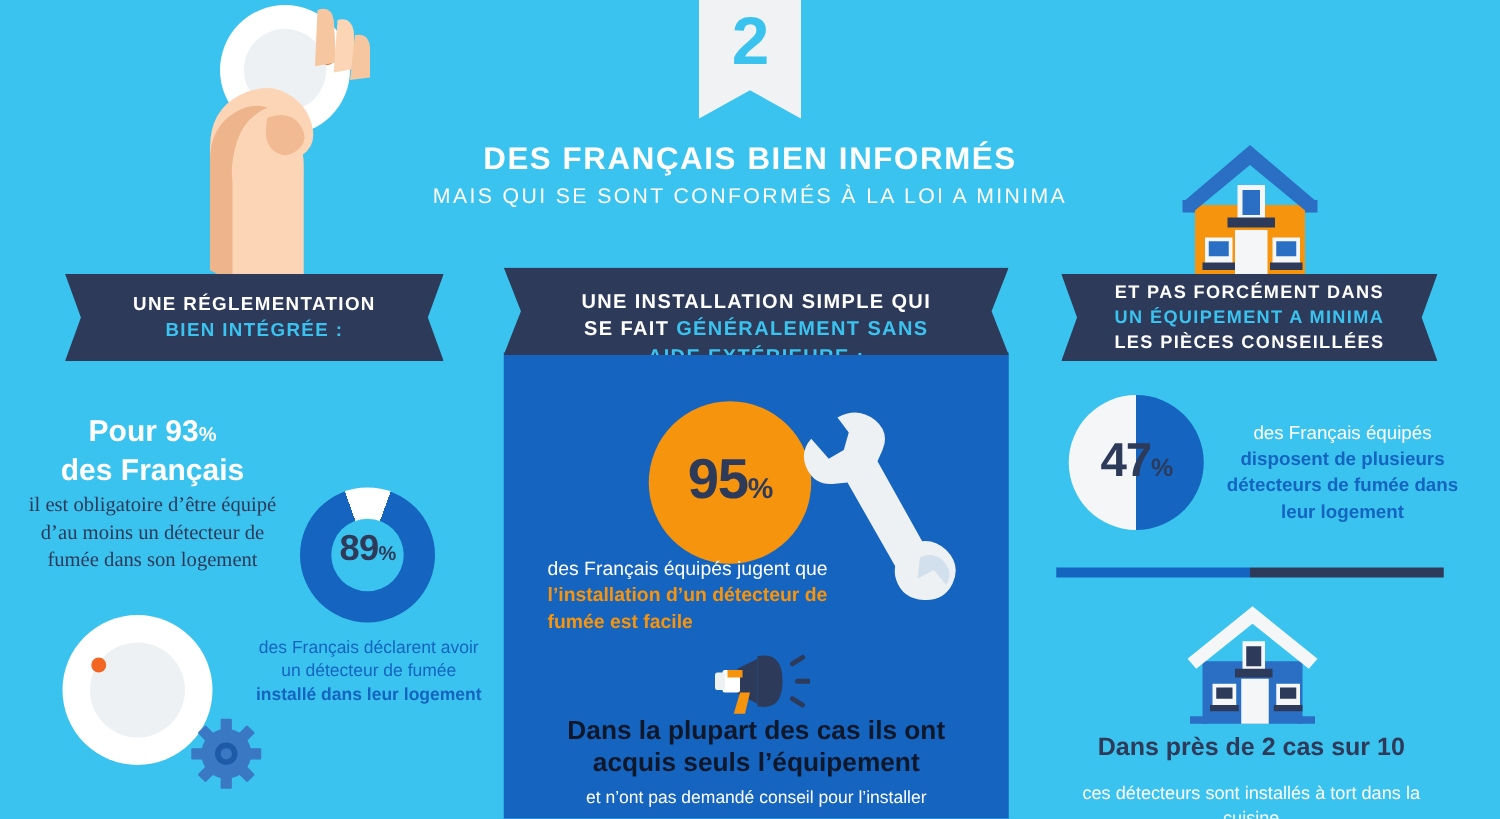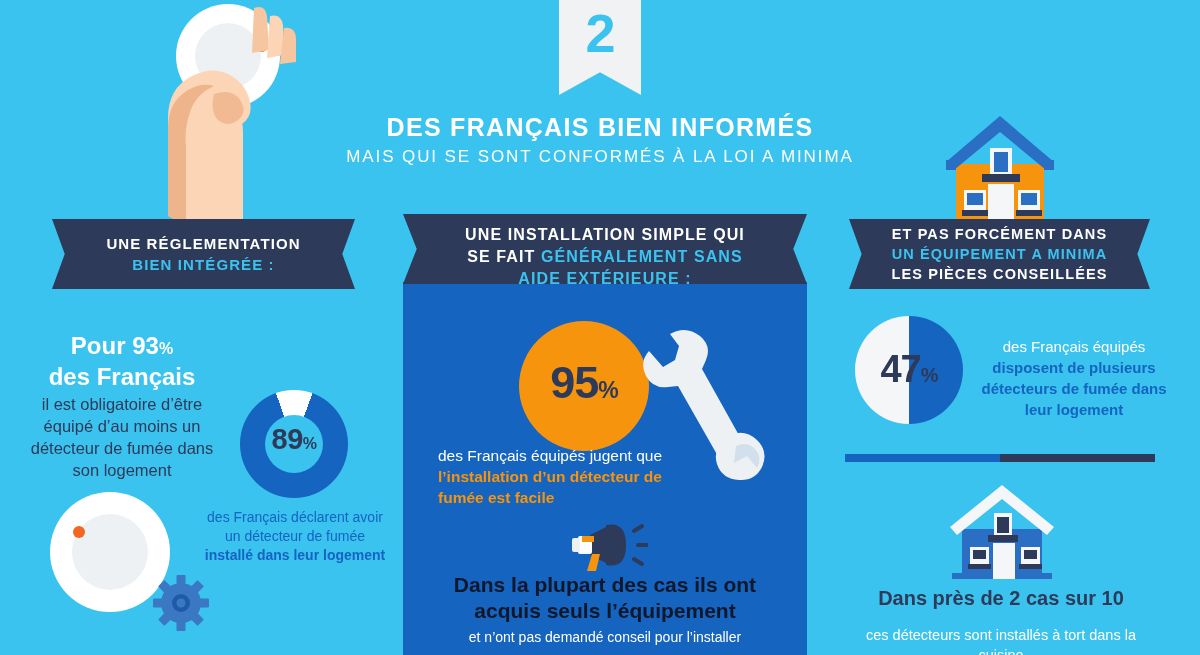--- a/index.html
+++ b/index.html
@@ -46,36 +46,36 @@
   }
   .banner .ln{
     font-size:15px;font-weight:bold;letter-spacing:1.1px;line-height:21px;
     color:#FFFFFF;
   }
   .banner .cy{color:#3BC3F0;}
 
   #banner-left{left:52px;top:219px;width:303px;height:70px;}
   #banner-center{left:403px;top:214px;width:404px;height:76px;
     clip-path:polygon(0 0, 3.4% 46%, 0 92%, 100% 92%, 96.6% 46%, 100% 0);
-    align-items:flex-end;padding-top:24px;box-sizing:border-box;}
+    align-items:center;padding-top:24px;box-sizing:border-box;}
   #banner-center .ln{font-size:16px;line-height:22px;}
   #banner-right{left:849px;top:219px;width:301px;height:70px;}
   #banner-right .ln{font-size:14.5px;line-height:20px;}
 
   
   #panel{left:403px;top:282px;width:404px;height:373px;background:#1464C0;}
 
   
   #left-head{left:22px;top:332px;width:200px;text-align:center;}
   #left-head .big{
     font-size:24px;font-weight:bold;color:#FFFFFF;line-height:28px;
   }
   #left-head .big .pc{font-size:16px;}
   #left-head .body{
-    font-size:16.5px;color:#2E3A59;line-height:22px;margin-top:2px;
+    font-size:16.5px;color:#2E3A59;line-height:22px;margin-top:2px;font-family:Liberation Serif, serif;
   }
 
   
   #donut{left:240px;top:390px;width:108px;height:108px;}
   #donut .ring{
     position:absolute;inset:0;border-radius:50%;
     background:conic-gradient(from 20deg,#1464C0 0turn 0.89turn,#FFFFFF 0.89turn 1turn);
   }
   #donut .hole{
     position:absolute;left:25px;top:25px;width:58px;height:58px;

